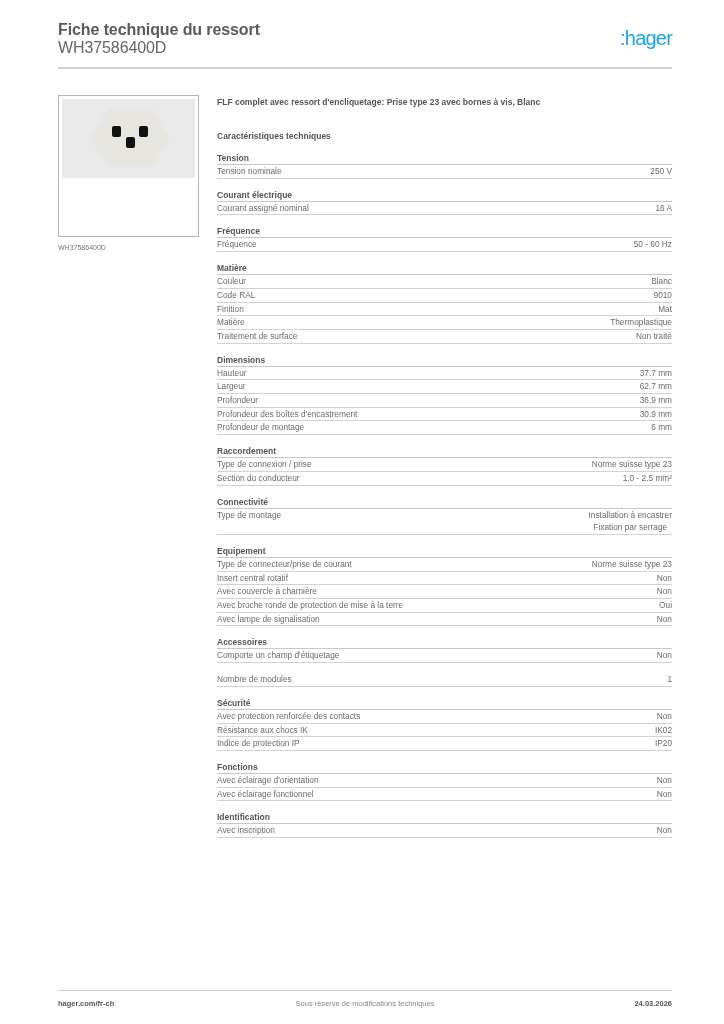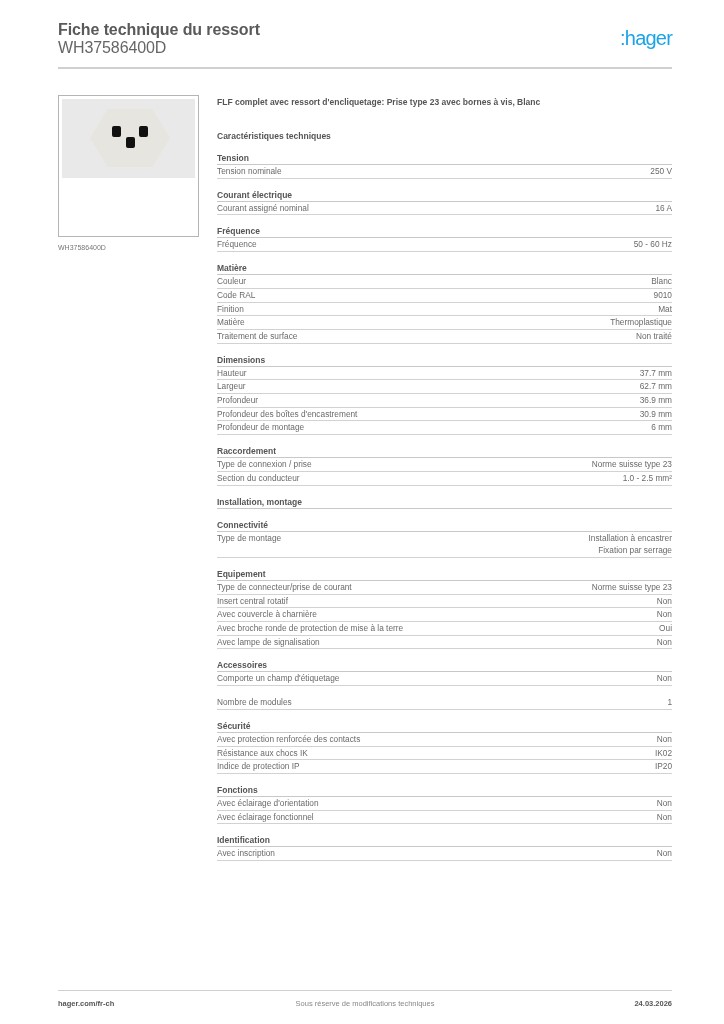--- a/index.html
+++ b/index.html
@@ -43,21 +43,21 @@
   .section-header {
     font-size: 8.5px; font-weight: bold; color: #555; line-height: 12px;
     border-bottom: 1.5px solid #c8c8c8; padding-bottom: 0;
   }
   .row {
     display: flex; justify-content: space-between; align-items: flex-start;
     font-size: 8.3px; color: #6a6a6a; line-height: 12.7px;
     border-bottom: 1.5px solid #d2d2d2;
     gap: 46px;
   }
-  .row .val { text-align: right; white-space: pre-line; }
+  .row .val { text-align: center; white-space: pre-line; }
 
   .footer-rule { position: absolute; left: 58px; top: 990px; width: 614px; height: 1px; background: #d0d0d0; }
   .footer { position: absolute; left: 58px; top: 999px; width: 614px; font-size: 7.5px; color: #666; }
   .footer .left { position: absolute; left: 0; font-weight: bold; color: #555; text-align: right; }
   .footer .center { position: absolute; left: 0; right: 0; text-align: center; color: #888; }
   .footer .right { position: absolute; right: 0; font-weight: bold; color: #555; }
 </style>
 </head>
 <body>
 
@@ -155,21 +155,20 @@
         <div class="row">
           <span class="label">Type de connexion / prise</span>
           <span class="val">Norme suisse type 23</span>
         </div>
         <div class="row">
           <span class="label">Section du conducteur</span>
           <span class="val">1.0 - 2.5 mm²</span>
         </div>
       </div>
       <div class="section">
-        <div class="section-header">Installation, montage</div>
       </div>
       <div class="section">
         <div class="section-header">Connectivité</div>
         <div class="row">
           <span class="label">Type de montage</span>
           <span class="val">Installation à encastrer
 Fixation par serrage</span>
         </div>
       </div>
       <div class="section">

